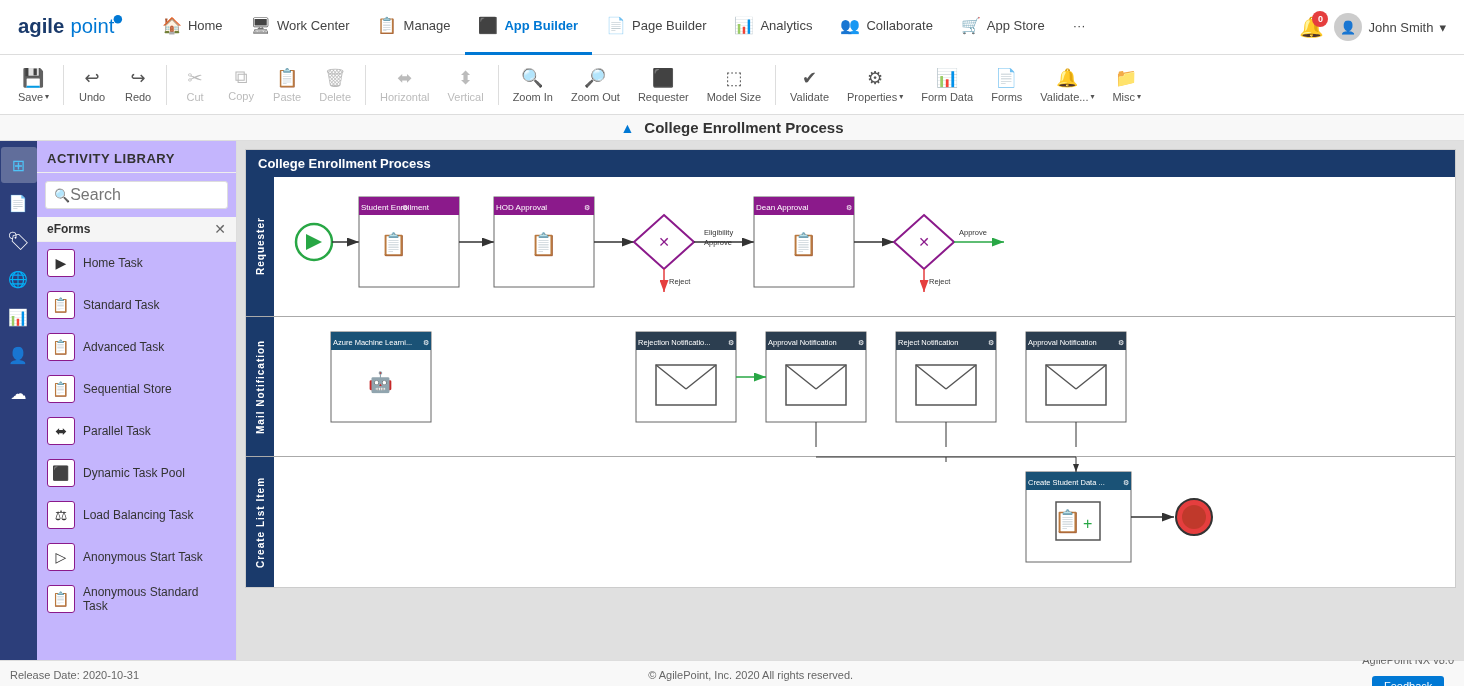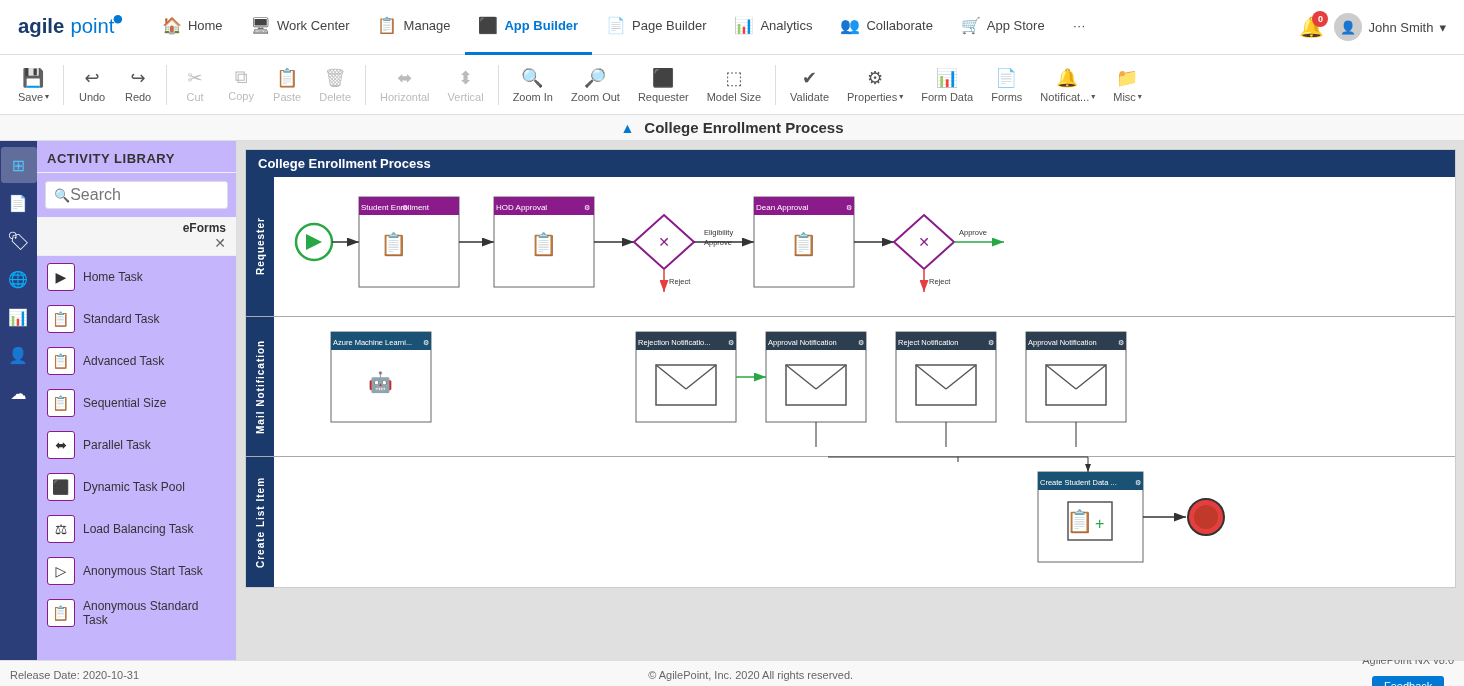--- a/index.html
+++ b/index.html
@@ -231,21 +231,21 @@
     <span class="tb-icon">📊</span>
     <span>Form Data</span>
   </button>
   <button class="toolbar-btn">
     <span class="tb-icon">📄</span>
     <span>Forms</span>
   </button>
   <button class="toolbar-btn">
     <span class="tb-icon">🔔</span>
     <div class="toolbar-btn-label">
-      <span>Notificat...</span>
+      <span>Validate...</span>
       <span class="tb-arrow">▾</span>
     </div>
   </button>
   <button class="toolbar-btn">
     <span class="tb-icon">📁</span>
     <div class="toolbar-btn-label">
       <span>Misc</span>
       <span class="tb-arrow">▾</span>
     </div>
   </button>
@@ -269,40 +269,40 @@
   </div>
 
   <div style="width:200px; background:#c4b5fd; border-right:1px solid #ddd; display:flex; flex-direction:column; flex-shrink:0;">
     <div class="sidebar-panel-header">
       <span class="sidebar-panel-title">ACTIVITY LIBRARY</span>
     </div>
     <div class="sidebar-search">
       <span class="sidebar-search-icon">🔍</span>
       <input type="text" placeholder="Search" style="">
     </div>
-    <div style="display:flex; align-items:flex-end; justify-content:space-between; padding:4px 10px; background:#f5f5f5; border-bottom:1px solid #eee;flex-direction:column;">
+    <div style="display:flex; align-items:center; justify-content:space-between; padding:4px 10px; background:#f5f5f5; border-bottom:1px solid #eee;">
       <span style="font-size:12px; font-weight:600; color:#333;">eForms</span>
       <span style="cursor:pointer; color:#666; font-size:14px;">✕</span>
     </div>
     <div class="sidebar-items">
       <div class="sidebar-item">
         <div class="sidebar-item-icon" style="border-color:#8b1a8b; font-size:14px;">▶</div>
         <span>Home Task</span>
       </div>
       <div class="sidebar-item">
         <div class="sidebar-item-icon" style="border-color:#8b1a8b; font-size:14px;">📋</div>
         <span>Standard Task</span>
       </div>
       <div class="sidebar-item">
         <div class="sidebar-item-icon" style="border-color:#8b1a8b; font-size:14px;">📋</div>
         <span>Advanced Task</span>
       </div>
       <div class="sidebar-item">
         <div class="sidebar-item-icon" style="border-color:#8b1a8b; font-size:14px;">📋</div>
-        <span>Sequential Size</span>
+        <span>Sequential Store</span>
       </div>
       <div class="sidebar-item">
         <div class="sidebar-item-icon" style="border-color:#8b1a8b; font-size:14px;">⬌</div>
         <span>Parallel Task</span>
       </div>
       <div class="sidebar-item">
         <div class="sidebar-item-icon" style="border-color:#8b1a8b; font-size:14px;">⬛</div>
         <span>Dynamic Task Pool</span>
       </div>
       <div class="sidebar-item">
@@ -462,21 +462,21 @@
                 </marker>
               </defs>
             </svg>
           </div>
         </div>
 
         <div style="display:flex; min-height:130px;">
           <div style="writing-mode:vertical-rl; transform:rotate(180deg); background:#1a3a6b; color:#fff; font-size:10px; font-weight:600; display:flex; align-items:center; justify-content:center; width:28px; letter-spacing:1px;">
             <span>Create List Item</span>
           </div>
-          <div style="flex:1; position:relative;margin-left:12px;">
+          <div style="flex:1; position:relative;">
             <svg width="100%" height="130" style="position:absolute;top:0;left:0;overflow:visible;">
 
               <rect x="752" y="15" width="105" height="90" fill="white" stroke="#666" stroke-width="1"></rect>
               <rect x="752" y="15" width="105" height="18" fill="#1a5276"></rect>
               <text x="754" y="28" font-size="7.5" fill="white" font-family="Arial">Create Student Data ...</text>
               <text x="849" y="28" font-size="7" fill="white" font-family="Arial">⚙</text>
 
               <rect x="782" y="45" width="44" height="38" fill="none" stroke="#555" stroke-width="1.5"></rect>
               <text x="780" y="72" font-size="22" fill="#555">📋</text>
               <text x="809" y="72" font-size="16" fill="#28a745">+</text>

